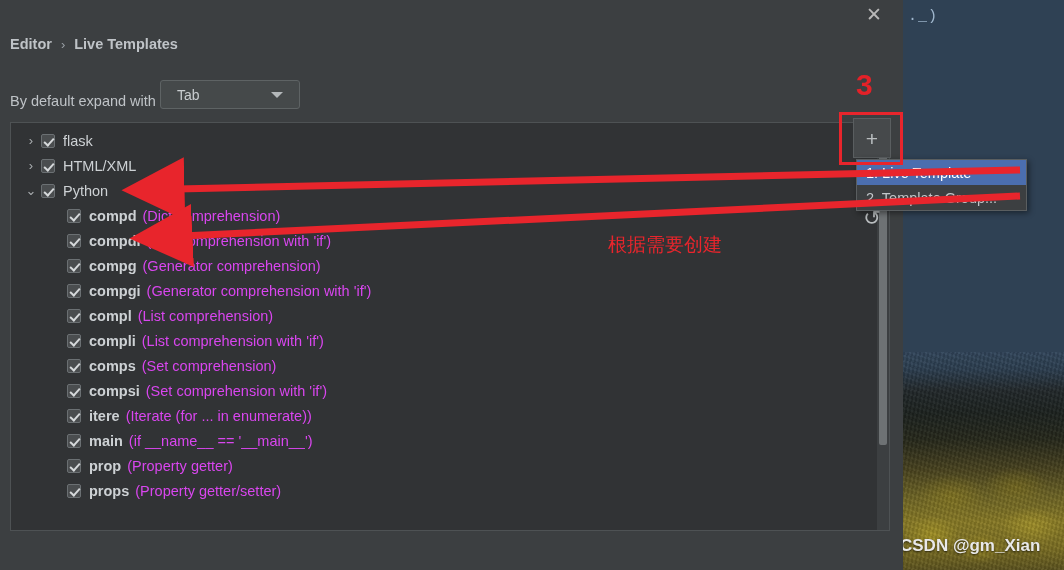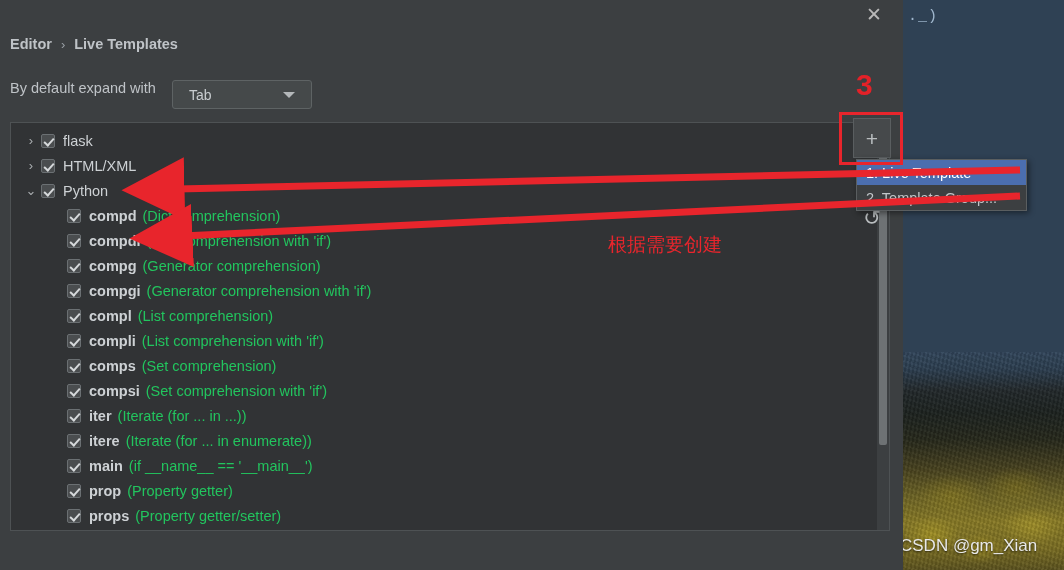--- a/index.html
+++ b/index.html
@@ -62,20 +62,21 @@
       repeating-linear-gradient(18deg, rgba(0,0,0,.12) 0 3px, rgba(255,255,255,.04) 3px 5px);
   }
   #watermark {
     position: absolute;
     left: 900px;
     top: 536px;
     font-size: 17px;
     color: #e9e9e9;
     text-shadow: 0 1px 2px rgba(0,0,0,.65);
     white-space: nowrap;
+    font-weight: bold;
   }
 
   
   #dialog {
     position: absolute;
     left: 0;
     top: 0;
     width: 903px;
     height: 570px;
     background: #3c3f41;
@@ -112,22 +113,22 @@
     color: #9aa0a6;
     font-weight: normal;
     font-size: 13px;
   }
 
   #expand-row {
     position: absolute;
     left: 10px;
     top: 80px;
     display: flex;
-    align-items: flex-start;
-    gap: 16px;
+    align-items: flex-end;
+    gap: 4px;
   }
   #expand-label {
     font-size: 14.5px;
     color: #bfc3c7;
   }
   #expand-select {
     width: 140px;
     height: 29px;
     background: #45494a;
     border: 1px solid #5e6364;
@@ -207,21 +208,21 @@
 
   .abbr {
     font-size: 14.5px;
     font-weight: bold;
     color: #cdd1d4;
     margin-right: 6px;
   }
   .abbr.group { font-weight: normal; }
   .desc {
     font-size: 14.5px;
-    color: #22c55e;
+    color: #d946ef;
   }
 
   
   #tree-scrollbar {
     position: absolute;
     right: 0;
     top: 0;
     width: 12px;
     height: 100%;
     background: #3c3f41;
@@ -411,26 +412,20 @@
           <span class="twisty child indent">&nbsp;</span>
           <span class="cbx"></span>
           <span class="abbr">comps</span>
           <span class="desc">(Set comprehension)</span>
         </div>
         <div class="tree-row">
           <span class="twisty child indent">&nbsp;</span>
           <span class="cbx"></span>
           <span class="abbr">compsi</span>
           <span class="desc">(Set comprehension with 'if')</span>
-        </div>
-        <div class="tree-row">
-          <span class="twisty child indent">&nbsp;</span>
-          <span class="cbx"></span>
-          <span class="abbr">iter</span>
-          <span class="desc">(Iterate (for ... in ...))</span>
         </div>
         <div class="tree-row">
           <span class="twisty child indent">&nbsp;</span>
           <span class="cbx"></span>
           <span class="abbr">itere</span>
           <span class="desc">(Iterate (for ... in enumerate))</span>
         </div>
         <div class="tree-row">
           <span class="twisty child indent">&nbsp;</span>
           <span class="cbx"></span>

